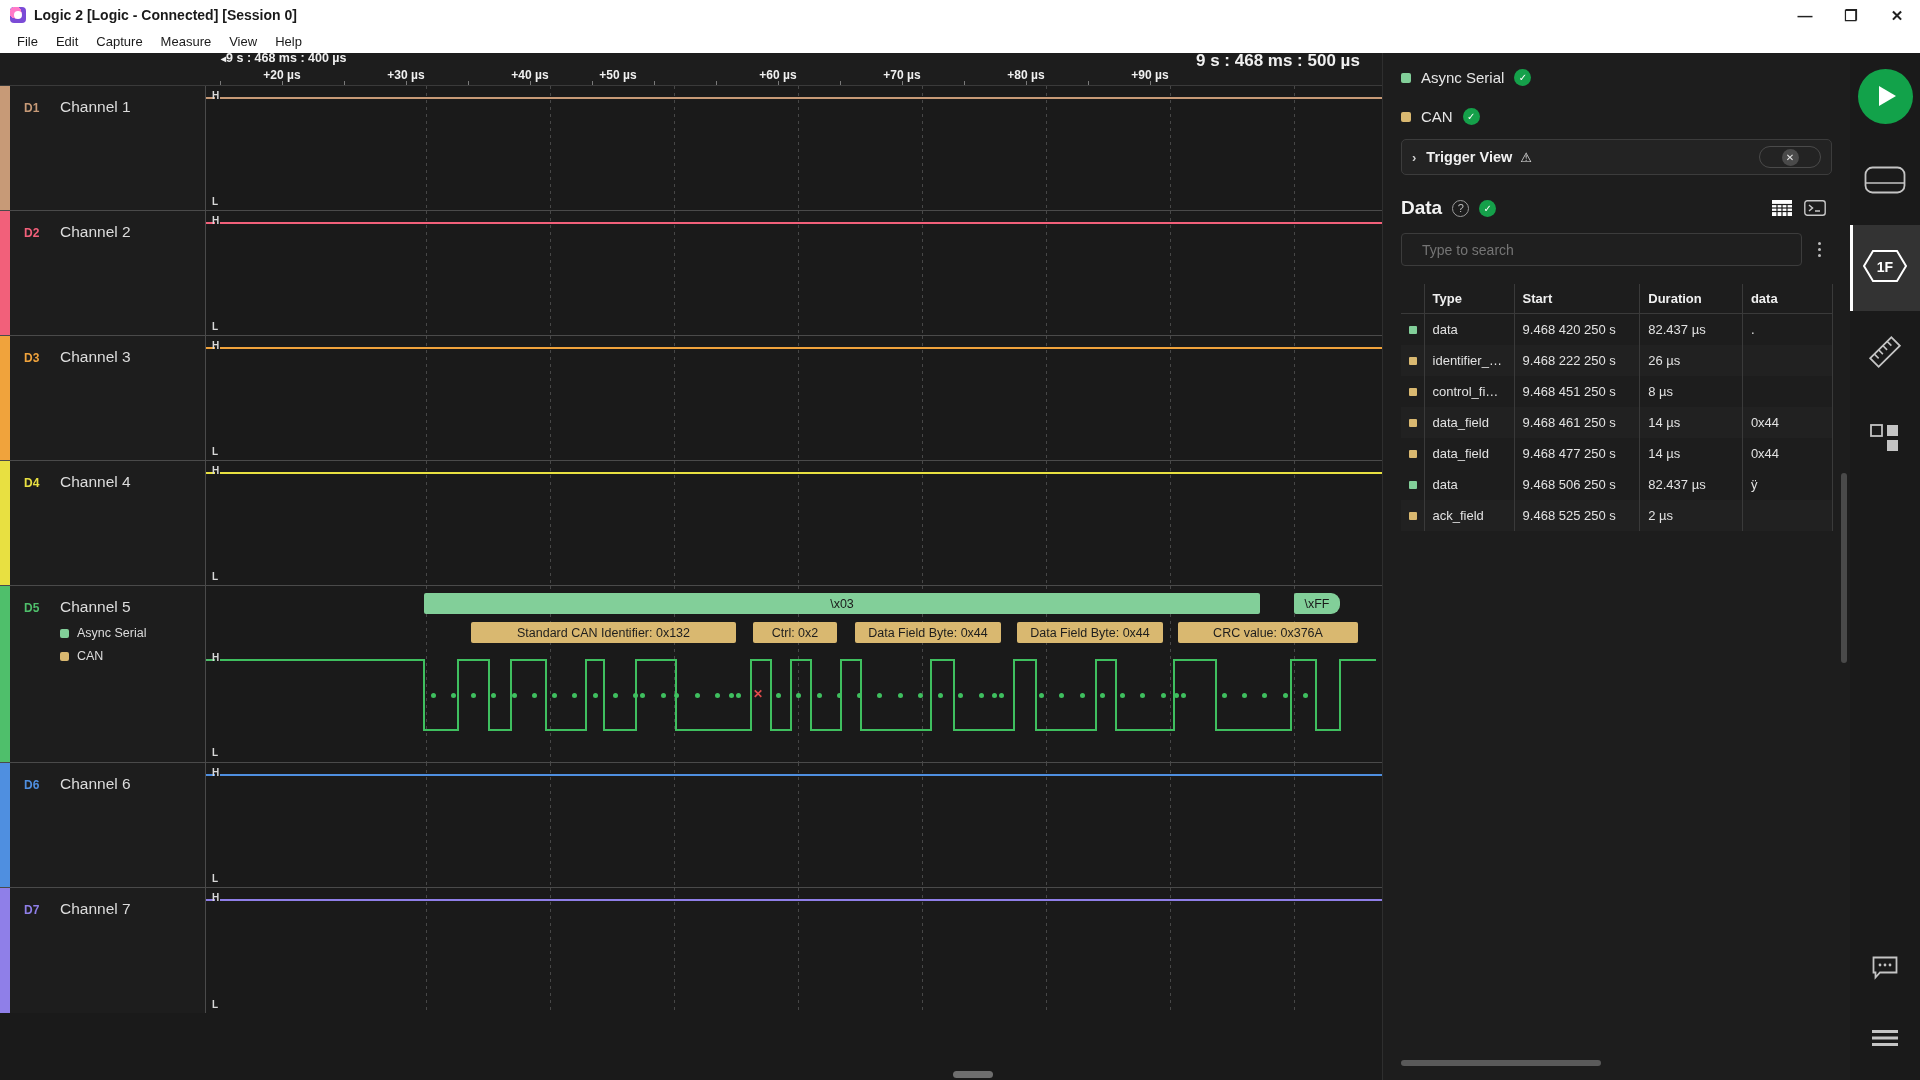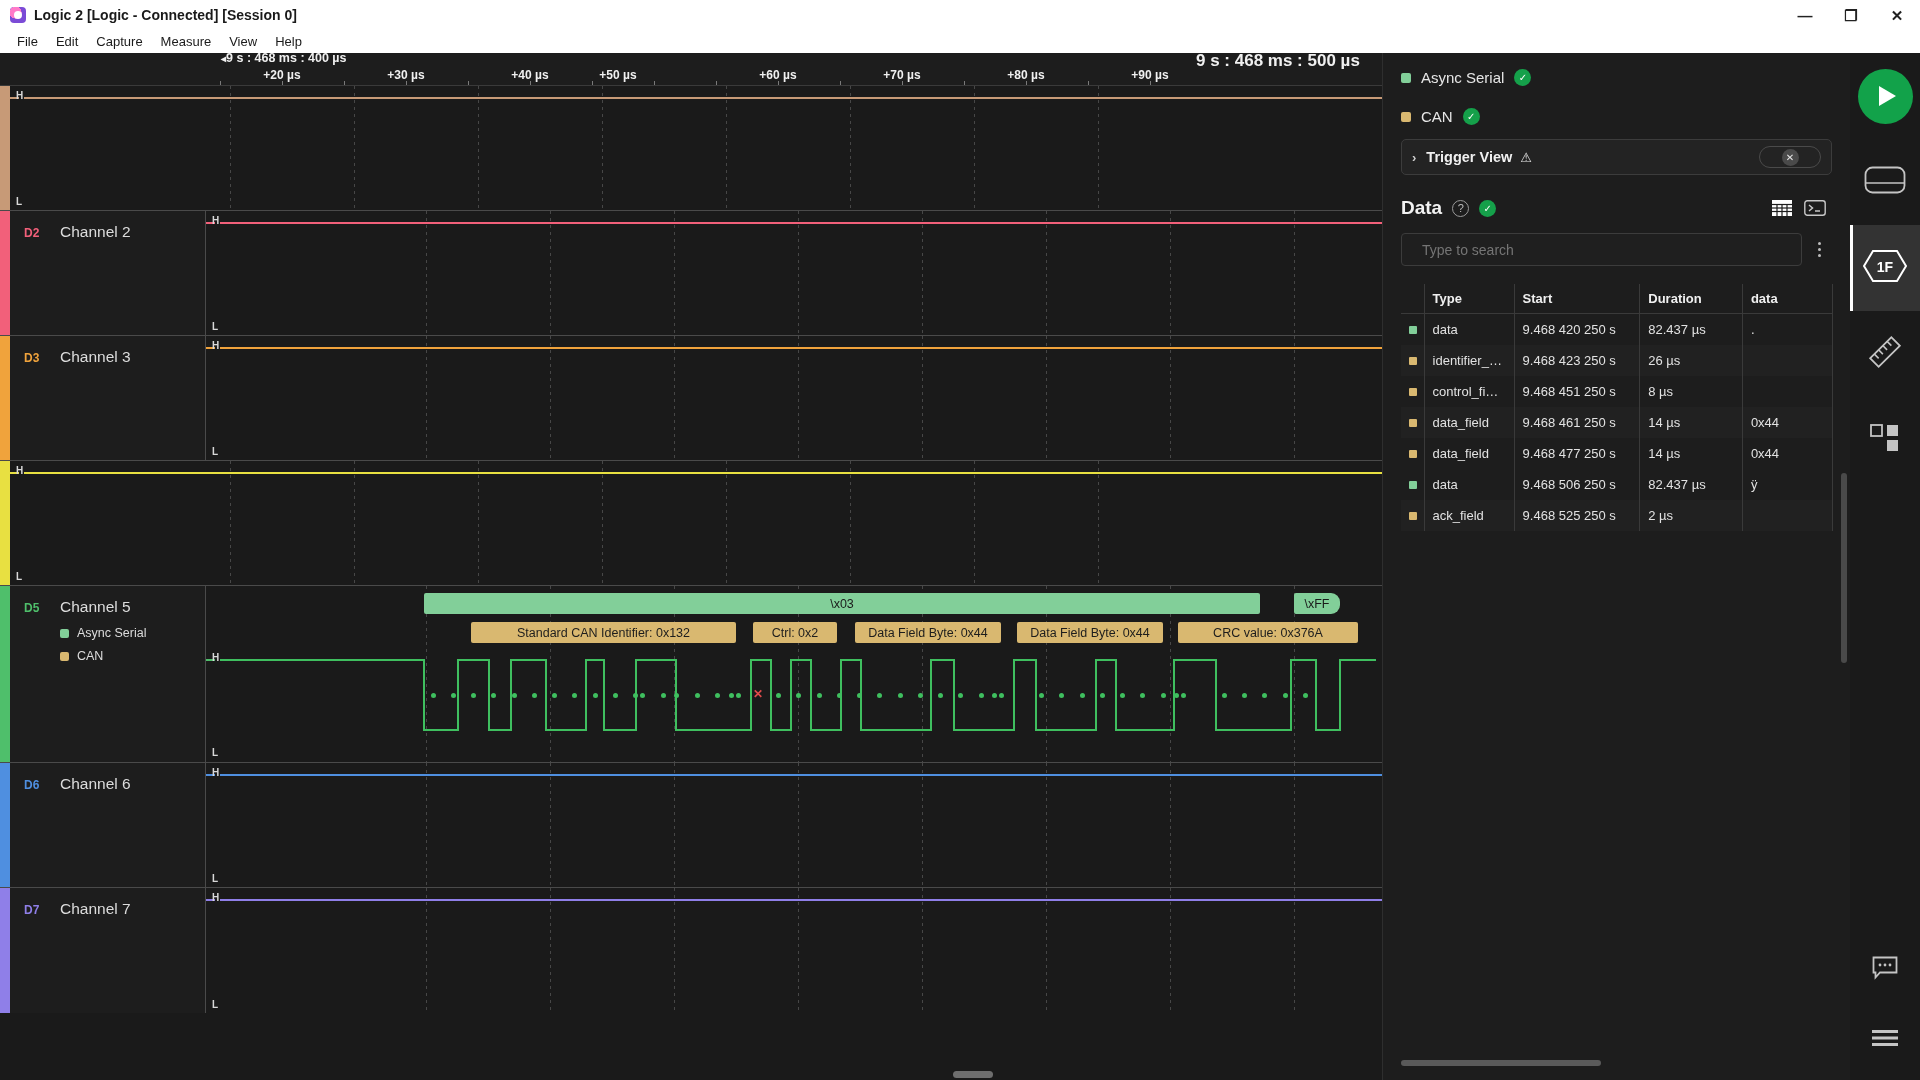--- a/index.html
+++ b/index.html
@@ -260,20 +260,26 @@
       <span class="tick-mark" style="left:1026px"></span>
       <span class="tick-mark" style="left:1088px"></span>
       <span class="tick-mark" style="left:1150px"></span>
     </div>
     <span class="ruler nav-arrow" style="position:absolute;left:202px;top:62px;height:auto;background:none;border:none;">‹</span>
 
     <div class="waves">
 
       <div class="chan" style="height:125px">
         <div class="chan-color" style="background:#c79a77"></div>
+        <div class="chan-label">
+          <div class="chan-row">
+            <span class="chan-d" style="color:#c79a77">D1</span>
+            <span class="chan-name">Channel 1</span>
+          </div>
+        </div>
         <div class="chan-plot">
           <span class="hdash" style="background:#c79a77;top:11px"></span>
           <span class="hl h">H</span>
           <span class="hl l">L</span>
           <span class="sigline" style="background:#c79a77;top:11px"></span>
           <span class="gridv" style="left:220px"></span>
           <span class="gridv" style="left:344px"></span>
           <span class="gridv" style="left:468px"></span>
           <span class="gridv" style="left:592px"></span>
           <span class="gridv" style="left:716px"></span>
@@ -326,20 +332,26 @@
           <span class="gridv" style="left:592px"></span>
           <span class="gridv" style="left:716px"></span>
           <span class="gridv" style="left:840px"></span>
           <span class="gridv" style="left:964px"></span>
           <span class="gridv" style="left:1088px"></span>
         </div>
       </div>
 
       <div class="chan" style="height:125px">
         <div class="chan-color" style="background:#e8e041"></div>
+        <div class="chan-label">
+          <div class="chan-row">
+            <span class="chan-d" style="color:#e8e041">D4</span>
+            <span class="chan-name">Channel 4</span>
+          </div>
+        </div>
         <div class="chan-plot">
           <span class="hdash" style="background:#e8e041;top:11px"></span>
           <span class="hl h">H</span>
           <span class="hl l">L</span>
           <span class="sigline" style="background:#e8e041;top:11px"></span>
           <span class="gridv" style="left:220px"></span>
           <span class="gridv" style="left:344px"></span>
           <span class="gridv" style="left:468px"></span>
           <span class="gridv" style="left:592px"></span>
           <span class="gridv" style="left:716px"></span>
@@ -578,21 +590,21 @@
           <td>data</td>
           <td>9.468 420 250 s</td>
           <td>82.437 µs</td>
           <td>.</td>
         </tr>
         <tr class="alt">
           <td class="sw">
               <i style="background:#d9b870"></i>
             </td>
           <td>identifier_…</td>
-          <td>9.468 423 250 s</td>
+          <td>9.468 222 250 s</td>
           <td>26 µs</td>
           <td></td>
         </tr>
         <tr>
           <td class="sw">
               <i style="background:#d9b870"></i>
             </td>
           <td>control_fi…</td>
           <td>9.468 451 250 s</td>
           <td>8 µs</td>

